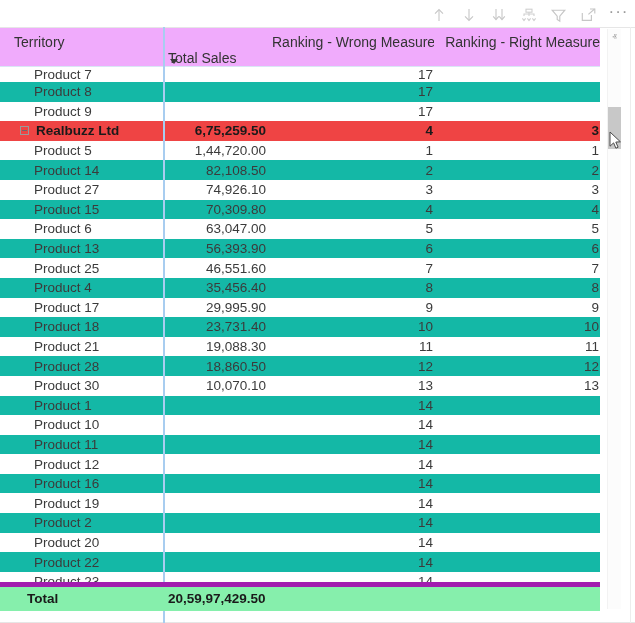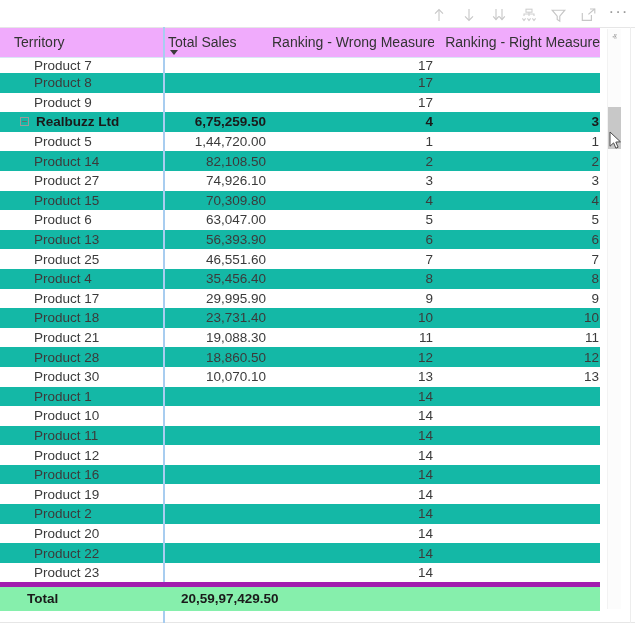--- a/index.html
+++ b/index.html
@@ -87,21 +87,21 @@
     border-bottom: 1px solid #d9e7f5;
     background: #f0abfc;
     position: relative;
   }
   thead th .hlabel {
     display: block;
     padding-top: 6px;
     white-space: nowrap;
   }
   th.th-territory .hlabel { text-align: left;  padding-left: 14px; }
-  th.th-sales     .hlabel { text-align: left;  padding-left: 4px;  }
+  th.th-sales     .hlabel { text-align: left;  padding-left: 4px; margin-top: 16px;  }
   th.th-wrong     .hlabel { text-align: right; padding-right: 0px; }
   th.th-right     .hlabel { text-align: right; padding-right: 0px; }
 
   .sort-caret {
     position: absolute;
     left: 6px;
     bottom: 2px;
     width: 0; height: 0;
     border-left: 4px solid transparent;
     border-right: 4px solid transparent;
@@ -119,21 +119,21 @@
   tr.alt td { background: #14b8a6; }
 
   td.c1 { padding-left: 34px; text-align: left; }
   td.c2 { text-align: right; padding-right: 6px; padding-left: 12px; }
   td.c3 { text-align: right; padding-right: 1px; }
   td.c4 { text-align: right; padding-right: 1px; }
 
   tr.grouprow td {
     font-weight: bold;
     color: #1a1a1a;
-    background: #14b8a6;
+    background: #ef4444;
   }
   tr.grouprow td.c1 {
     padding-left: 20px;
     position: relative;
   }
   .collapse-box {
     position: absolute;
     left: 20px;
     top: 4.5px;
     width: 9px;
@@ -170,21 +170,20 @@
   }
   #total-row .t-label {
     position: absolute;
     left: 27px;
     top: 4px;
   }
   #total-row .t-value {
     position: absolute;
     left: 168px;
     top: 4px;
-    margin-left: 13px;
   }
 
   
   #blue-line {
     position: absolute;
     left: 163px;
     top: 27px;
     width: 2px;
     height: 596px;
     background: #a8cdf0;

